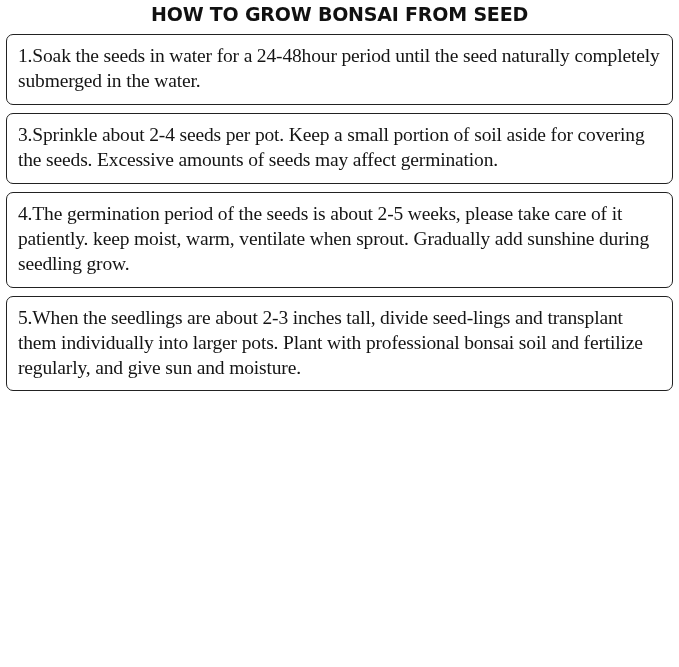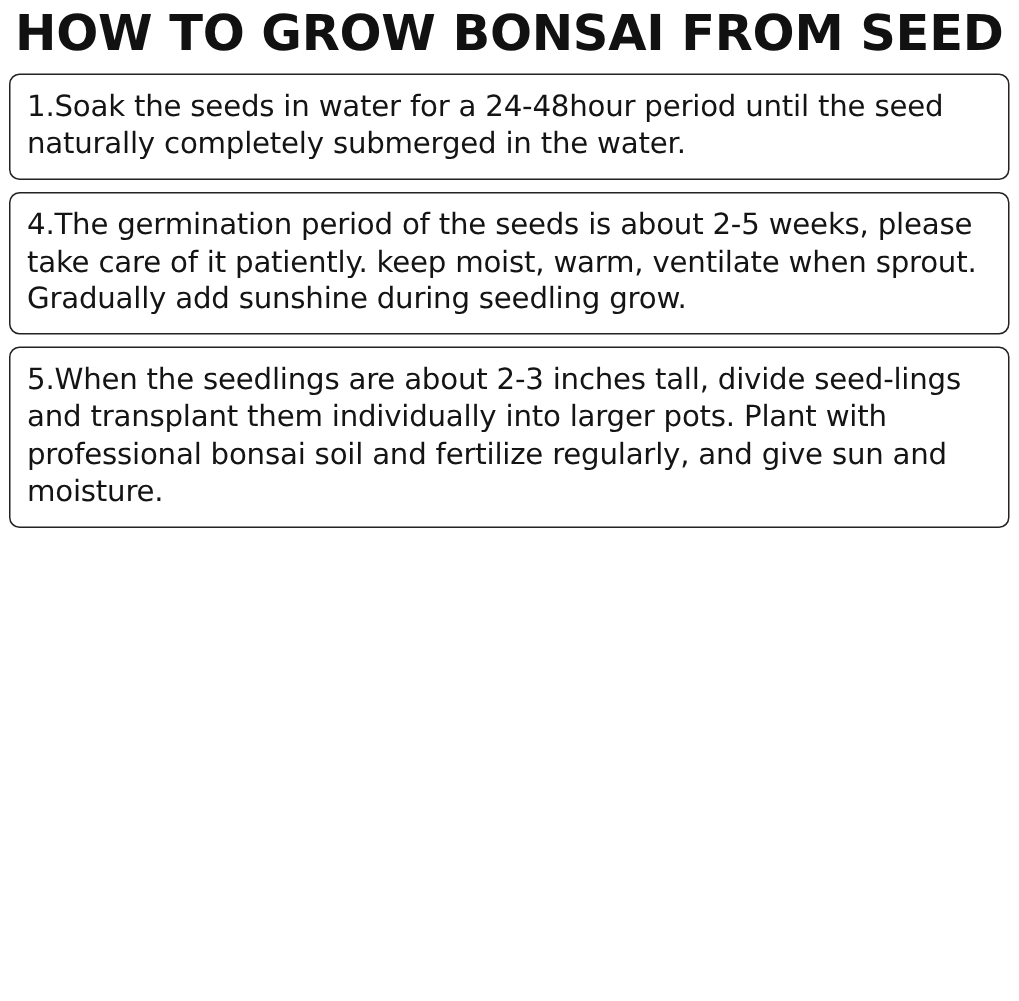--- a/index.html
+++ b/index.html
@@ -18,32 +18,33 @@
     width: 679px;
     height: 667px;
     box-sizing: border-box;
     padding: 0 6px;
     display: flex;
     flex-direction: column;
   }
   .title {
     text-align: center;
     font-weight: bold;
-    font-size: 33px;
+    font-size: 19px;
     letter-spacing: -0.2px;
     line-height: 1.05;
     margin: 5px 0 9px 0;
     text-transform: uppercase;
     font-family: "DejaVu Sans", sans-serif;
     color: #111111;
   }
   .steps {
     display: flex;
     flex-direction: column;
     gap: 8px;
+    font-family: Liberation Serif, serif;
   }
   .step {
     border: 1.6px solid #222222;
     border-radius: 7px;
     box-sizing: border-box;
     padding: 9px 11px 10px 11px;
     font-size: 19.5px;
     line-height: 1.28;
     letter-spacing: -0.15px;
     color: #141414;
@@ -60,20 +61,23 @@
 
   <div class="title">HOW TO GROW BONSAI FROM SEED</div>
 
   <div class="steps">
 
     <div class="step">
       <p>1.Soak the seeds in water for a 24-48hour period until the seed naturally completely submerged in the water.</p>
     </div>
 
 
+    <div class="step">
+      <p>3.Sprinkle about 2-4 seeds per pot. Keep a small portion of soil aside for covering the seeds. Excessive amounts of seeds may affect germination.</p>
+    </div>
 
     <div class="step">
       <p>4.The germination period of the seeds is about 2-5 weeks, please take care of it patiently. keep moist, warm, ventilate when sprout. Gradually add sunshine during seedling grow.</p>
     </div>
 
     <div class="step">
       <p>5.When the seedlings are about 2-3 inches tall, divide seed-lings and transplant them individually into larger pots. Plant with professional bonsai soil and fertilize regularly, and give sun and moisture.</p>
     </div>
 
   </div>

